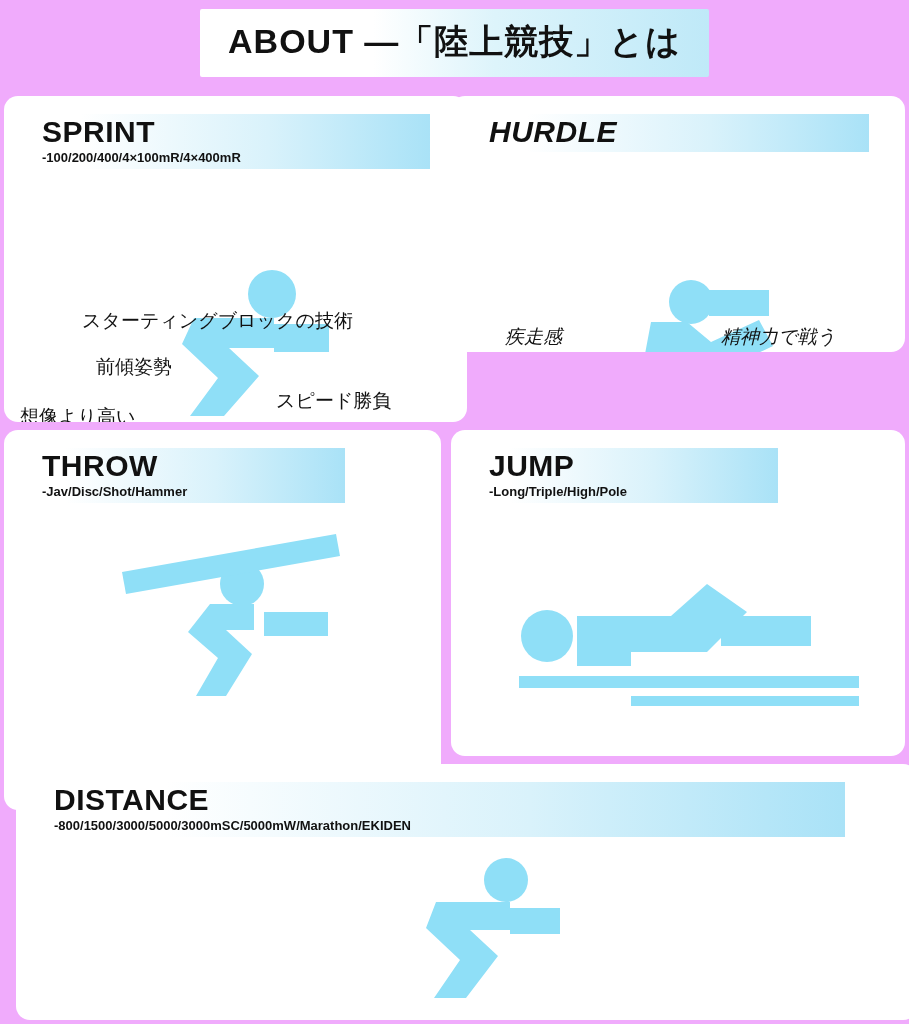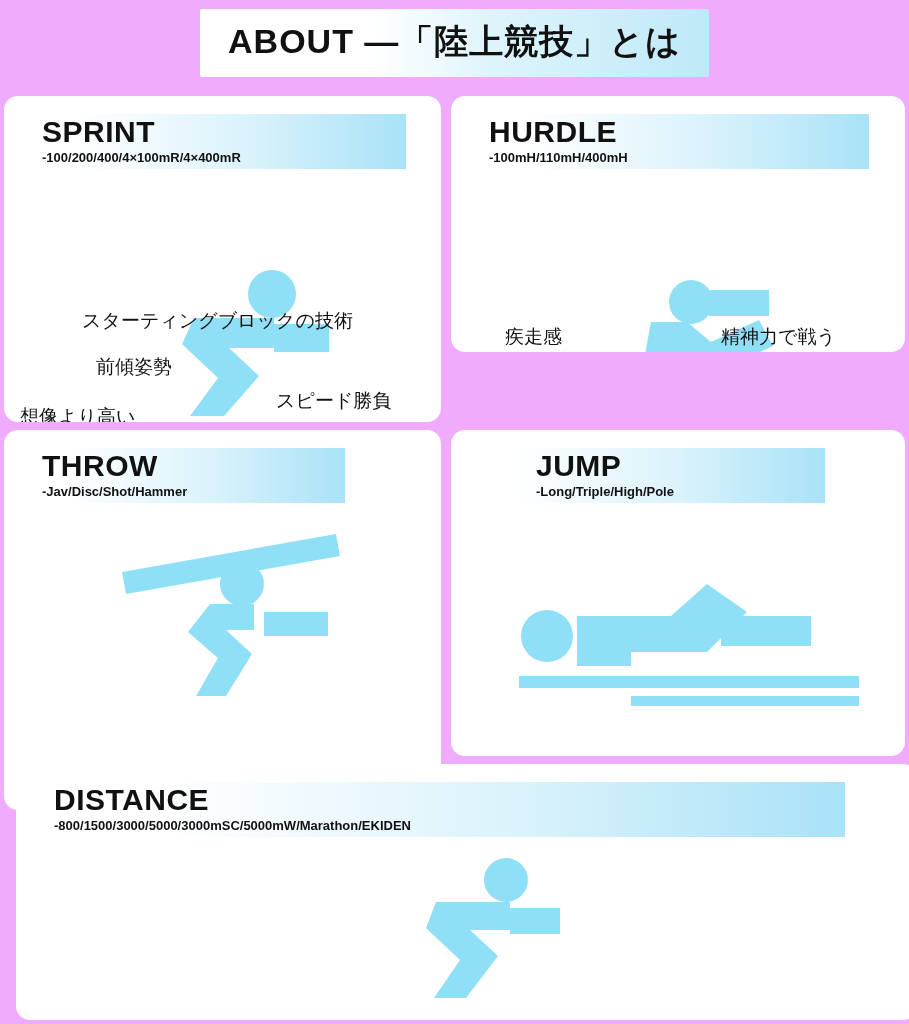--- a/index.html
+++ b/index.html
@@ -96,21 +96,21 @@
 <body>
 
 <div class="page">
 
   <div class="title-wrap">
     <div class="title-band">
       <div class="title-text">ABOUT  ―「陸上競技」とは</div>
     </div>
   </div>
 
-  <div class="card" style="left:4px; top:96px; width:437px; height:326px;">
+  <div class="card" style="left:4px; top:96px; width:437px; height:326px;padding-left:26px;">
     <div class="card-head">
       <div class="card-title">SPRINT</div>
       <div class="card-sub">-100/200/400/4×100mR/4×400mR</div>
     </div>
 
     <div class="glyph" style="left:150px; top:170px;">
       <svg width="190" height="170" viewBox="0 0 190 170">
         <g fill="#8fdff7">
           <circle cx="118" cy="28" r="24"></circle>
           <path d="M40 52 L120 52 L120 82 L75 82 L105 110 L70 150 L36 150 L64 112 L28 78 Z"></path>
@@ -119,24 +119,23 @@
       </svg>
     </div>
 
     <div class="tag" style="left:78px; top:212px;">スターティングブロックの技術</div>
     <div class="tag" style="left:92px; top:258px;">前傾姿勢</div>
     <div class="tag" style="left:16px; top:308px;">想像より高い</div>
     <div class="tag" style="left:272px; top:292px;text-align:right;">スピード勝負</div>
 
   </div>
 
-  <div class="card" style="left:451px; top:96px; width:454px; height:256px;">
+  <div class="card" style="left:451px; top:96px; width:454px; height:256px;font-style:italic;">
     <div class="card-head">
       <div class="card-title">HURDLE</div>
-      <div class="card-sub">-100mH/110mH/400mH</div>
     </div>
 
     <div class="glyph" style="left:140px; top:180px;">
       <svg width="200" height="150" viewBox="0 0 200 150">
         <g fill="#8fdff7">
           <circle cx="100" cy="26" r="22"></circle>
           <path d="M60 46 L96 46 L120 66 L168 44 L182 70 L118 100 L86 80 L70 104 L40 120 L24 94 L54 78 Z"></path>
           <path d="M118 14 L178 14 L178 40 L118 40 Z"></path>
         </g>
       </svg>
@@ -161,21 +160,21 @@
           <path d="M96 78 L140 78 L140 104 L112 104 L138 128 L112 170 L82 170 L104 132 L74 106 Z"></path>
           <path d="M8 46 L222 8 L226 30 L12 68 Z"></path>
           <path d="M150 86 L214 86 L214 110 L150 110 Z"></path>
         </g>
       </svg>
     </div>
 
   </div>
 
   <div class="card" style="left:451px; top:430px; width:454px; height:326px;">
-    <div class="card-head" style="width:72%;padding-left:47px;">
+    <div class="card-head" style="width:72%;">
       <div class="card-title">JUMP</div>
       <div class="card-sub">-Long/Triple/High/Pole</div>
     </div>
 
     <div class="glyph" style="left:60px; top:150px;">
       <svg width="370" height="130" viewBox="0 0 370 130">
         <g fill="#8fdff7">
           <circle cx="36" cy="56" r="26"></circle>
           <path d="M66 36 L160 36 L196 4 L236 32 L196 72 L120 72 L120 86 L66 86 Z"></path>
           <path d="M210 36 L300 36 L300 66 L210 66 Z"></path>

